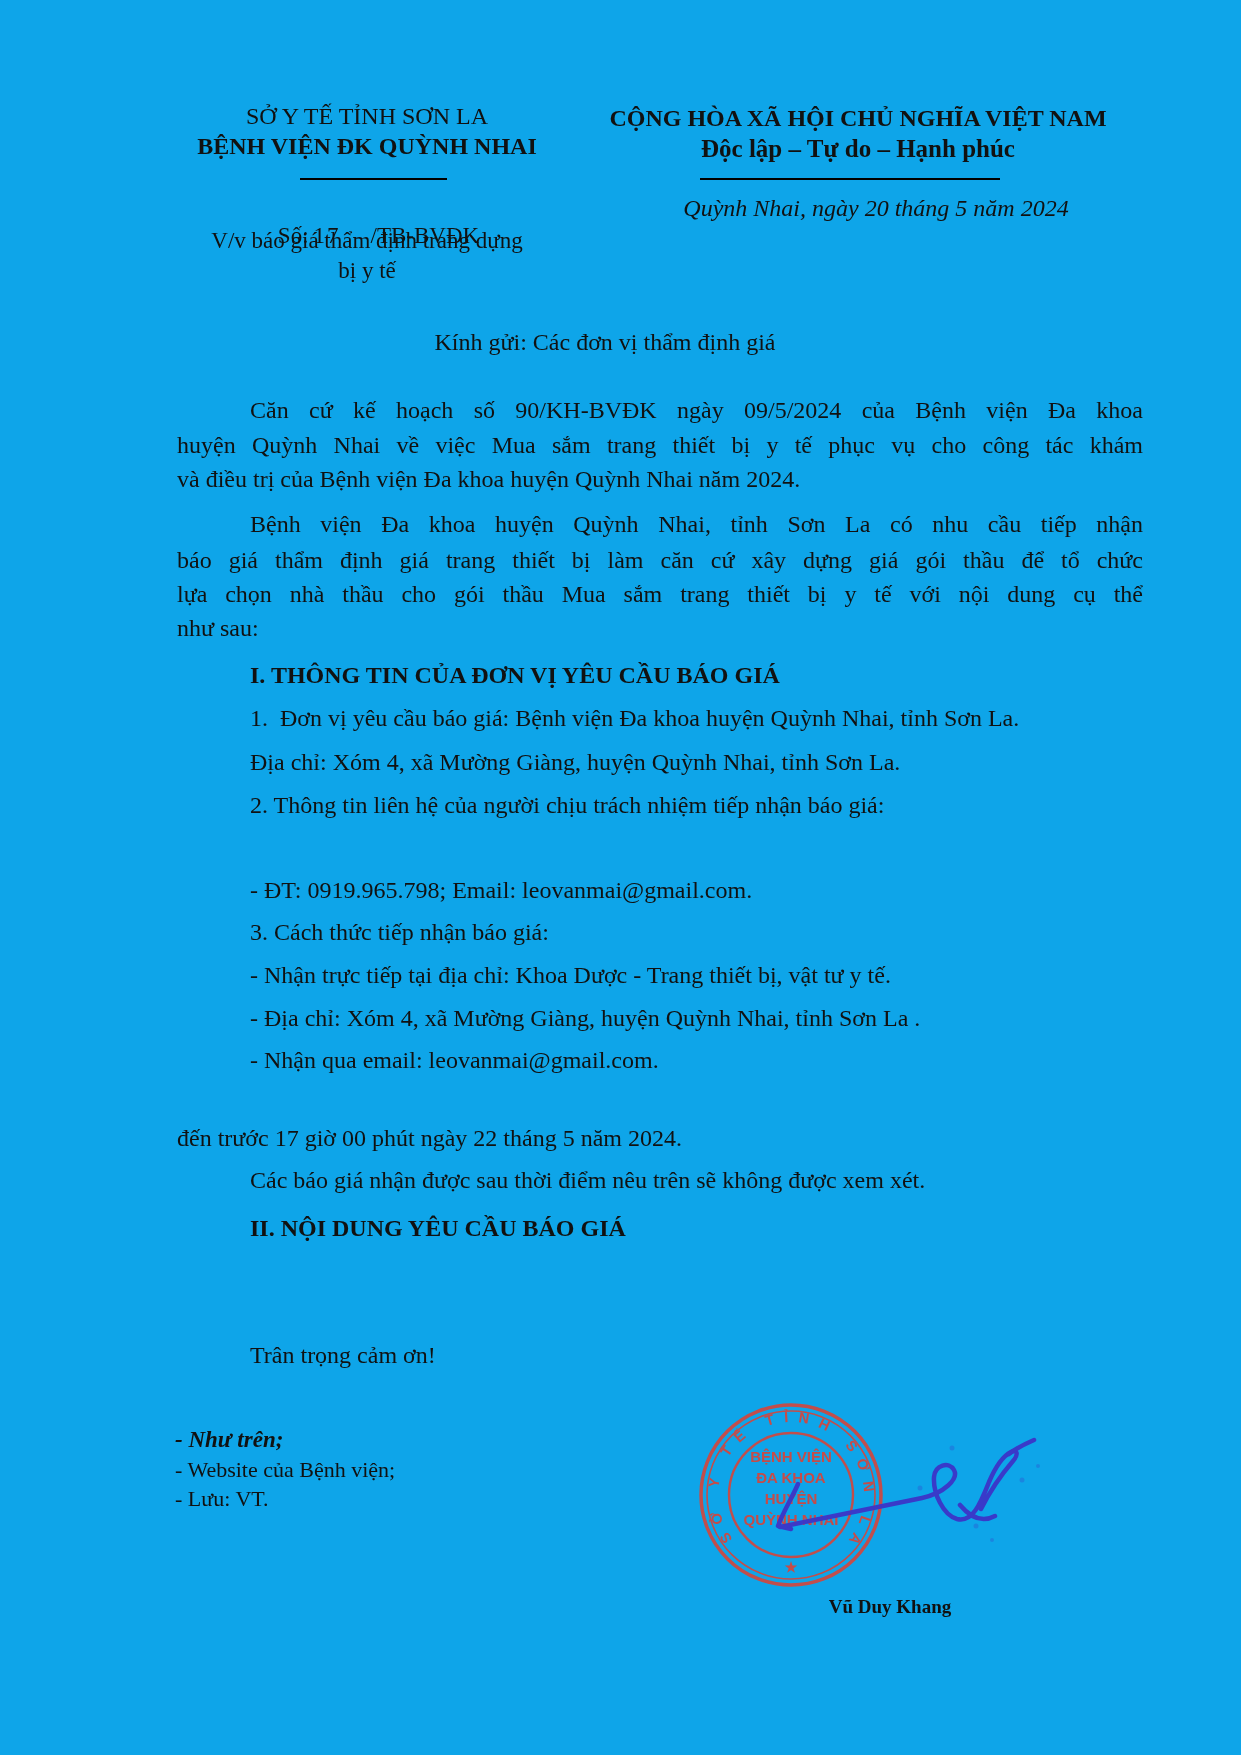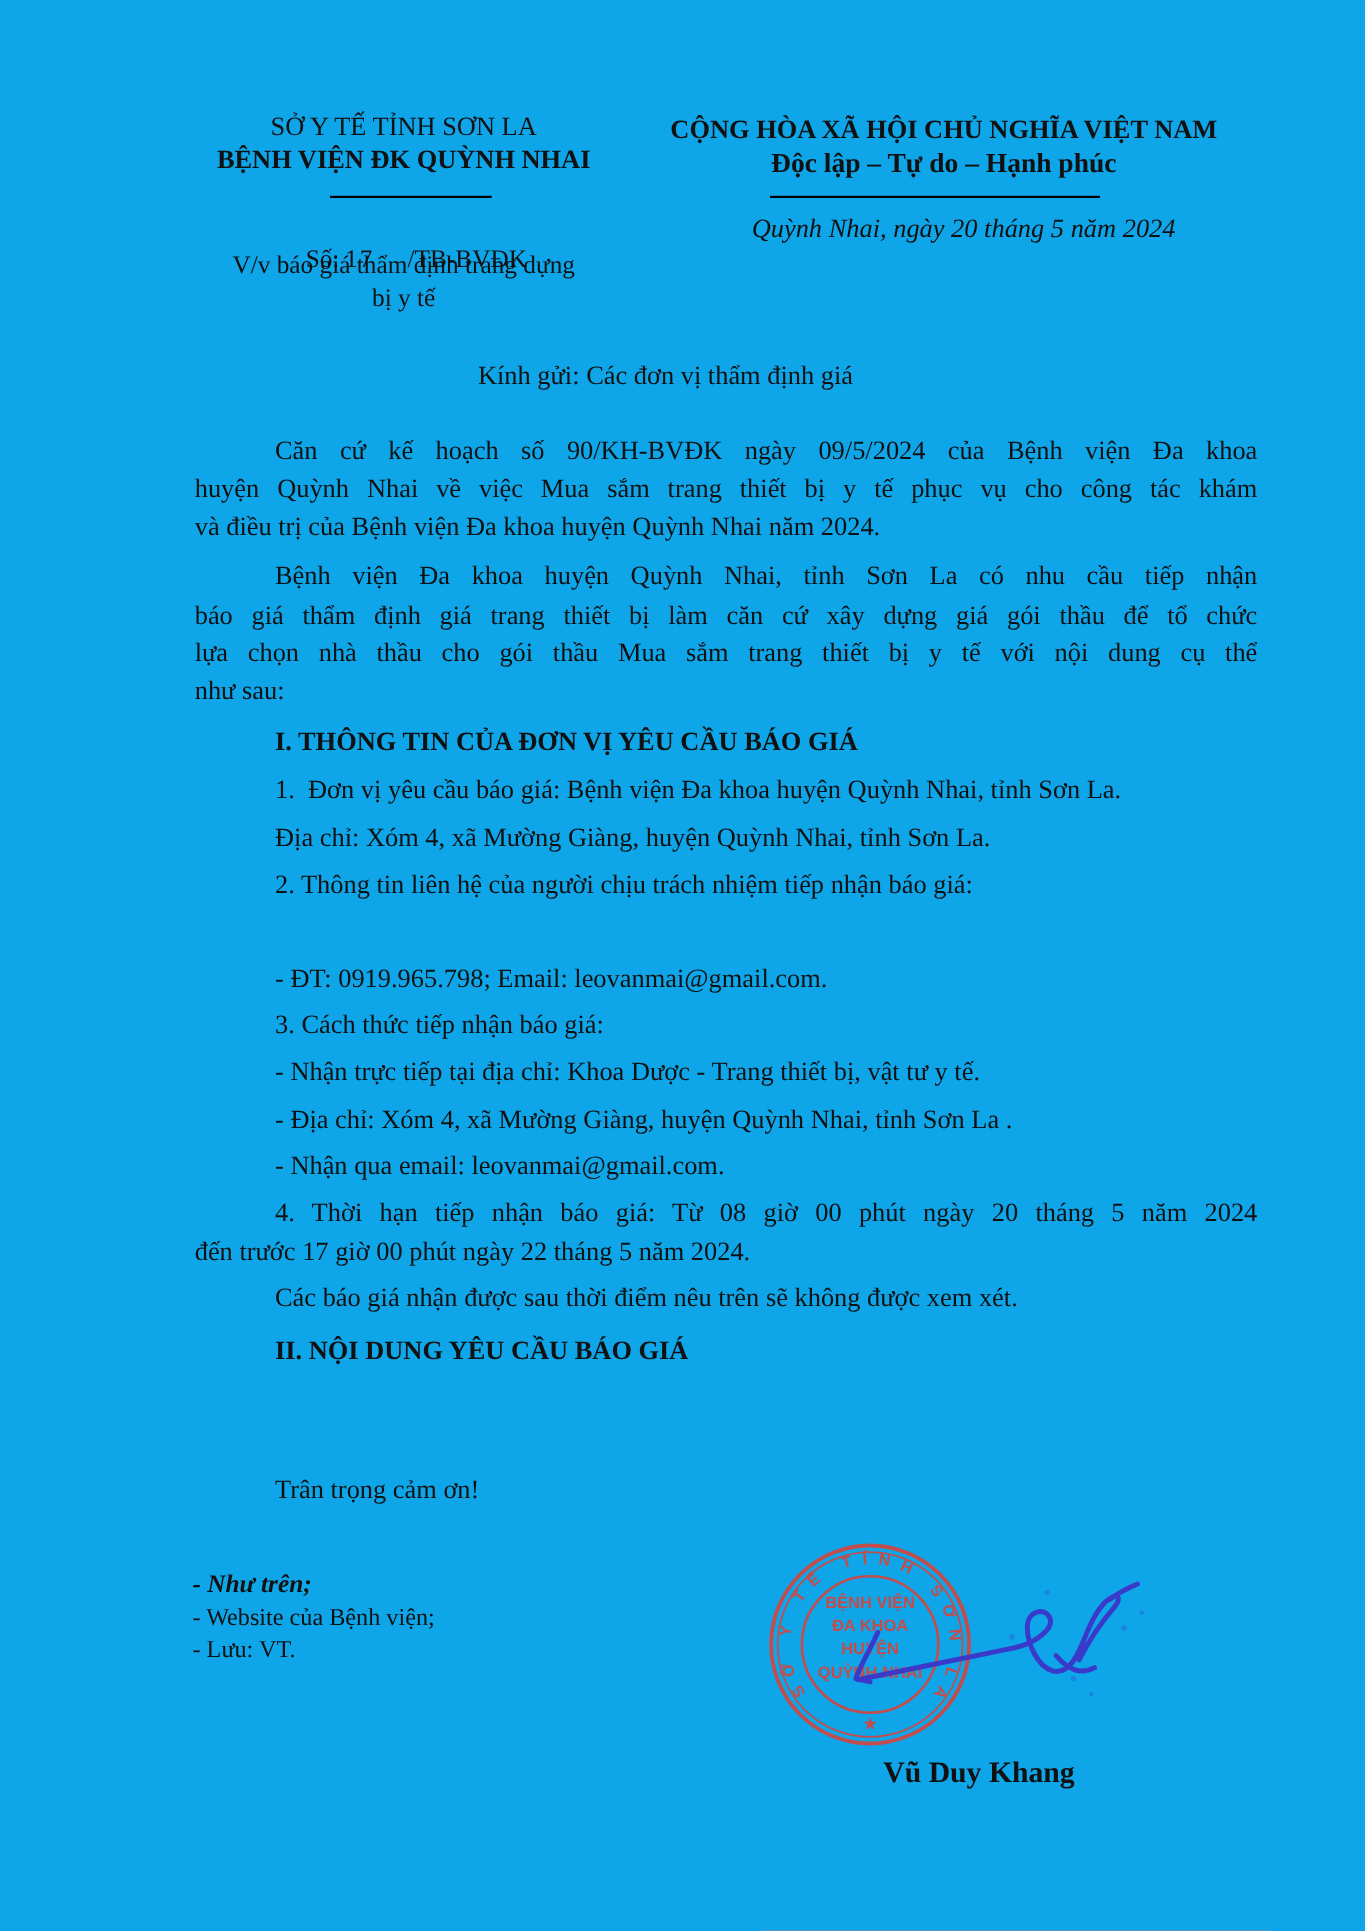--- a/index.html
+++ b/index.html
@@ -67,21 +67,20 @@
   <div class="line ind" style="top:745px;">Địa chỉ: Xóm 4, xã Mường Giàng, huyện Quỳnh Nhai, tỉnh Sơn La.</div>
   <div class="line ind" style="top:788px;">2. Thông tin liên hệ của người chịu trách nhiệm tiếp nhận báo giá:</div>
   <div class="line ind" style="top:831px;">
     
   </div>
   <div class="line ind" style="top:873px;">- ĐT: 0919.965.798; Email: leovanmai@gmail.com.</div>
   <div class="line ind" style="top:915px;">3. Cách thức tiếp nhận báo giá:</div>
   <div class="line ind" style="top:958px;">- Nhận trực tiếp tại địa chỉ: Khoa Dược - Trang thiết bị, vật tư y tế.</div>
   <div class="line ind" style="top:1001px;">- Địa chỉ: Xóm 4, xã Mường Giàng, huyện Quỳnh Nhai, tỉnh Sơn La .</div>
   <div class="line ind" style="top:1043px;">- Nhận qua email: leovanmai@gmail.com.</div>
-  <div class="line just ind" style="top:1086px;">4. Thời hạn tiếp nhận báo giá: Từ 08 giờ 00 phút ngày 20 tháng 5 năm 2024</div>
   <div class="line" style="top:1121px;">đến trước 17 giờ 00 phút ngày 22 tháng 5 năm 2024.</div>
   <div class="line ind" style="top:1163px;">Các báo giá nhận được sau thời điểm nêu trên sẽ không được xem xét.</div>
 
   <div class="line bold ind" style="top:1211px;">II. NỘI DUNG YÊU CẦU BÁO GIÁ</div>
   <div class="line ind" style="top:1256px;">
     
   </div>
   <div class="line ind" style="top:1298px;">
     
   </div>
@@ -123,15 +122,15 @@
     <g fill="#3c35c8" opacity="0.28">
       <circle cx="300" cy="58" r="2.5"></circle>
       <circle cx="356" cy="96" r="2.5"></circle>
       <circle cx="402" cy="50" r="2.5"></circle>
       <circle cx="332" cy="18" r="2.5"></circle>
       <circle cx="418" cy="36" r="2"></circle>
       <circle cx="372" cy="110" r="2"></circle>
     </g>
   </svg>
 
-  <div class="sig-block bold" style="top:1596px;font-size:27px;">Vũ Duy Khang</div>
+  <div class="sig-block bold" style="top:1596px;font-size:19px;">Vũ Duy Khang</div>
 
 </div>
 
 </body></html>

